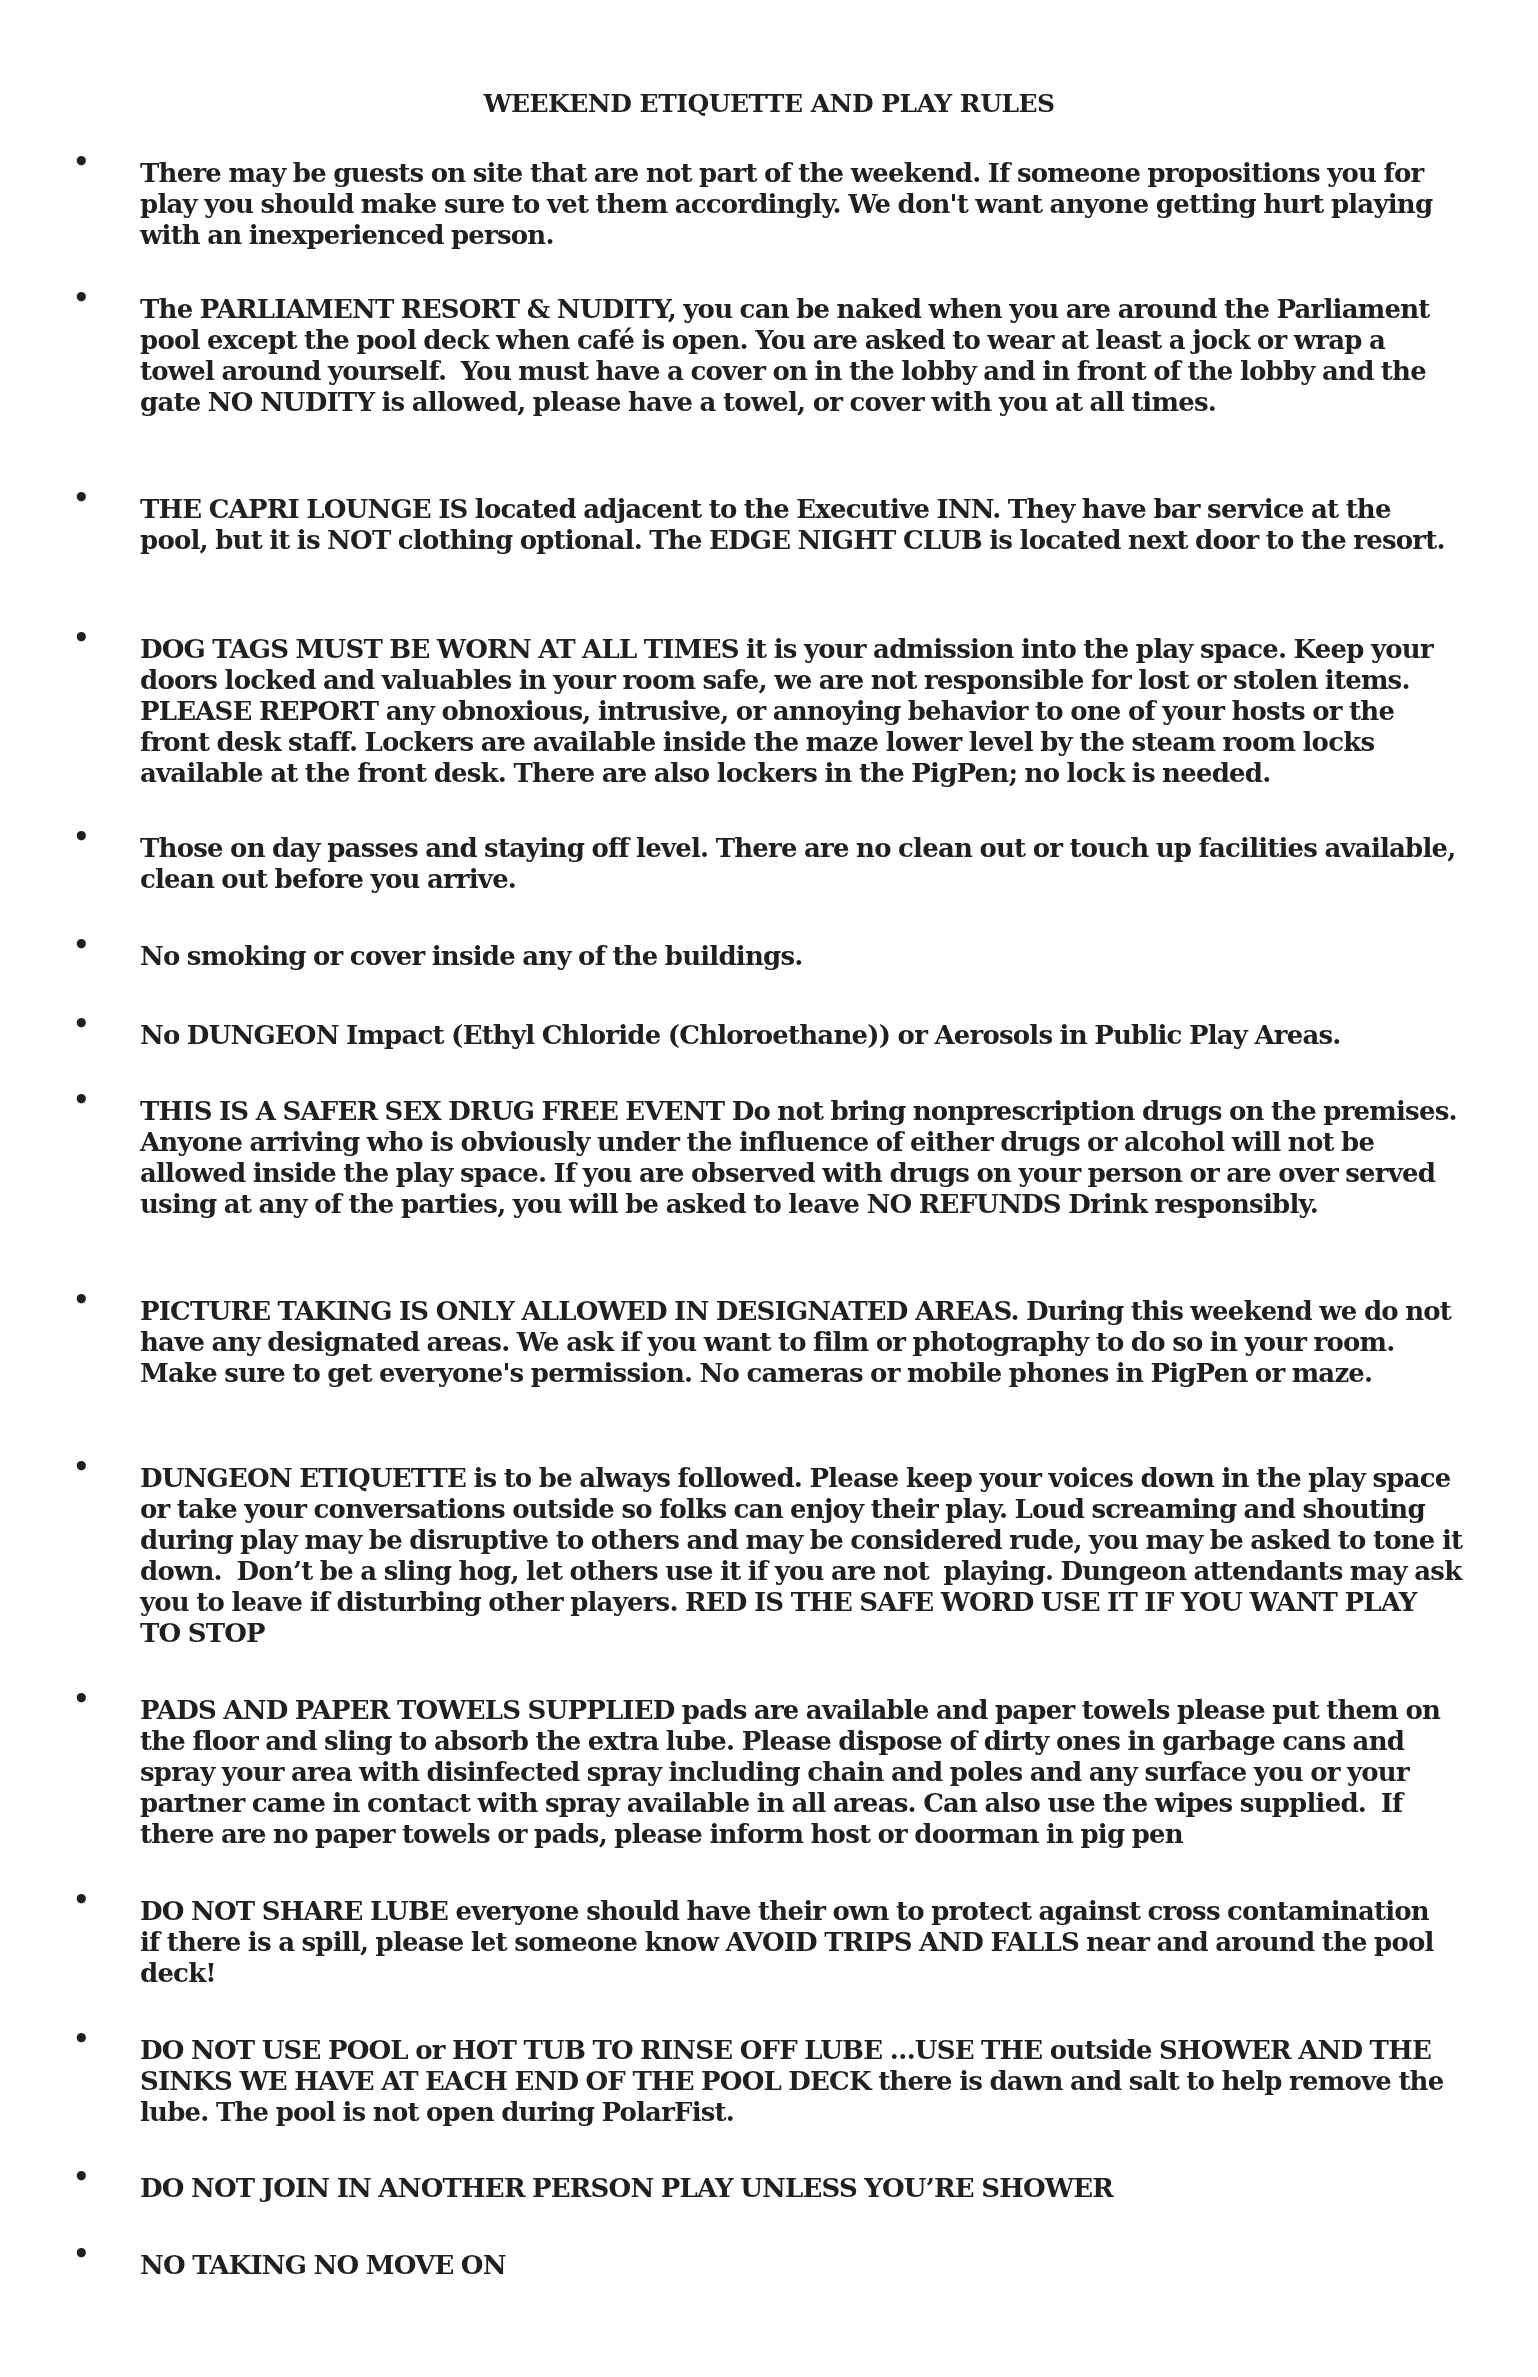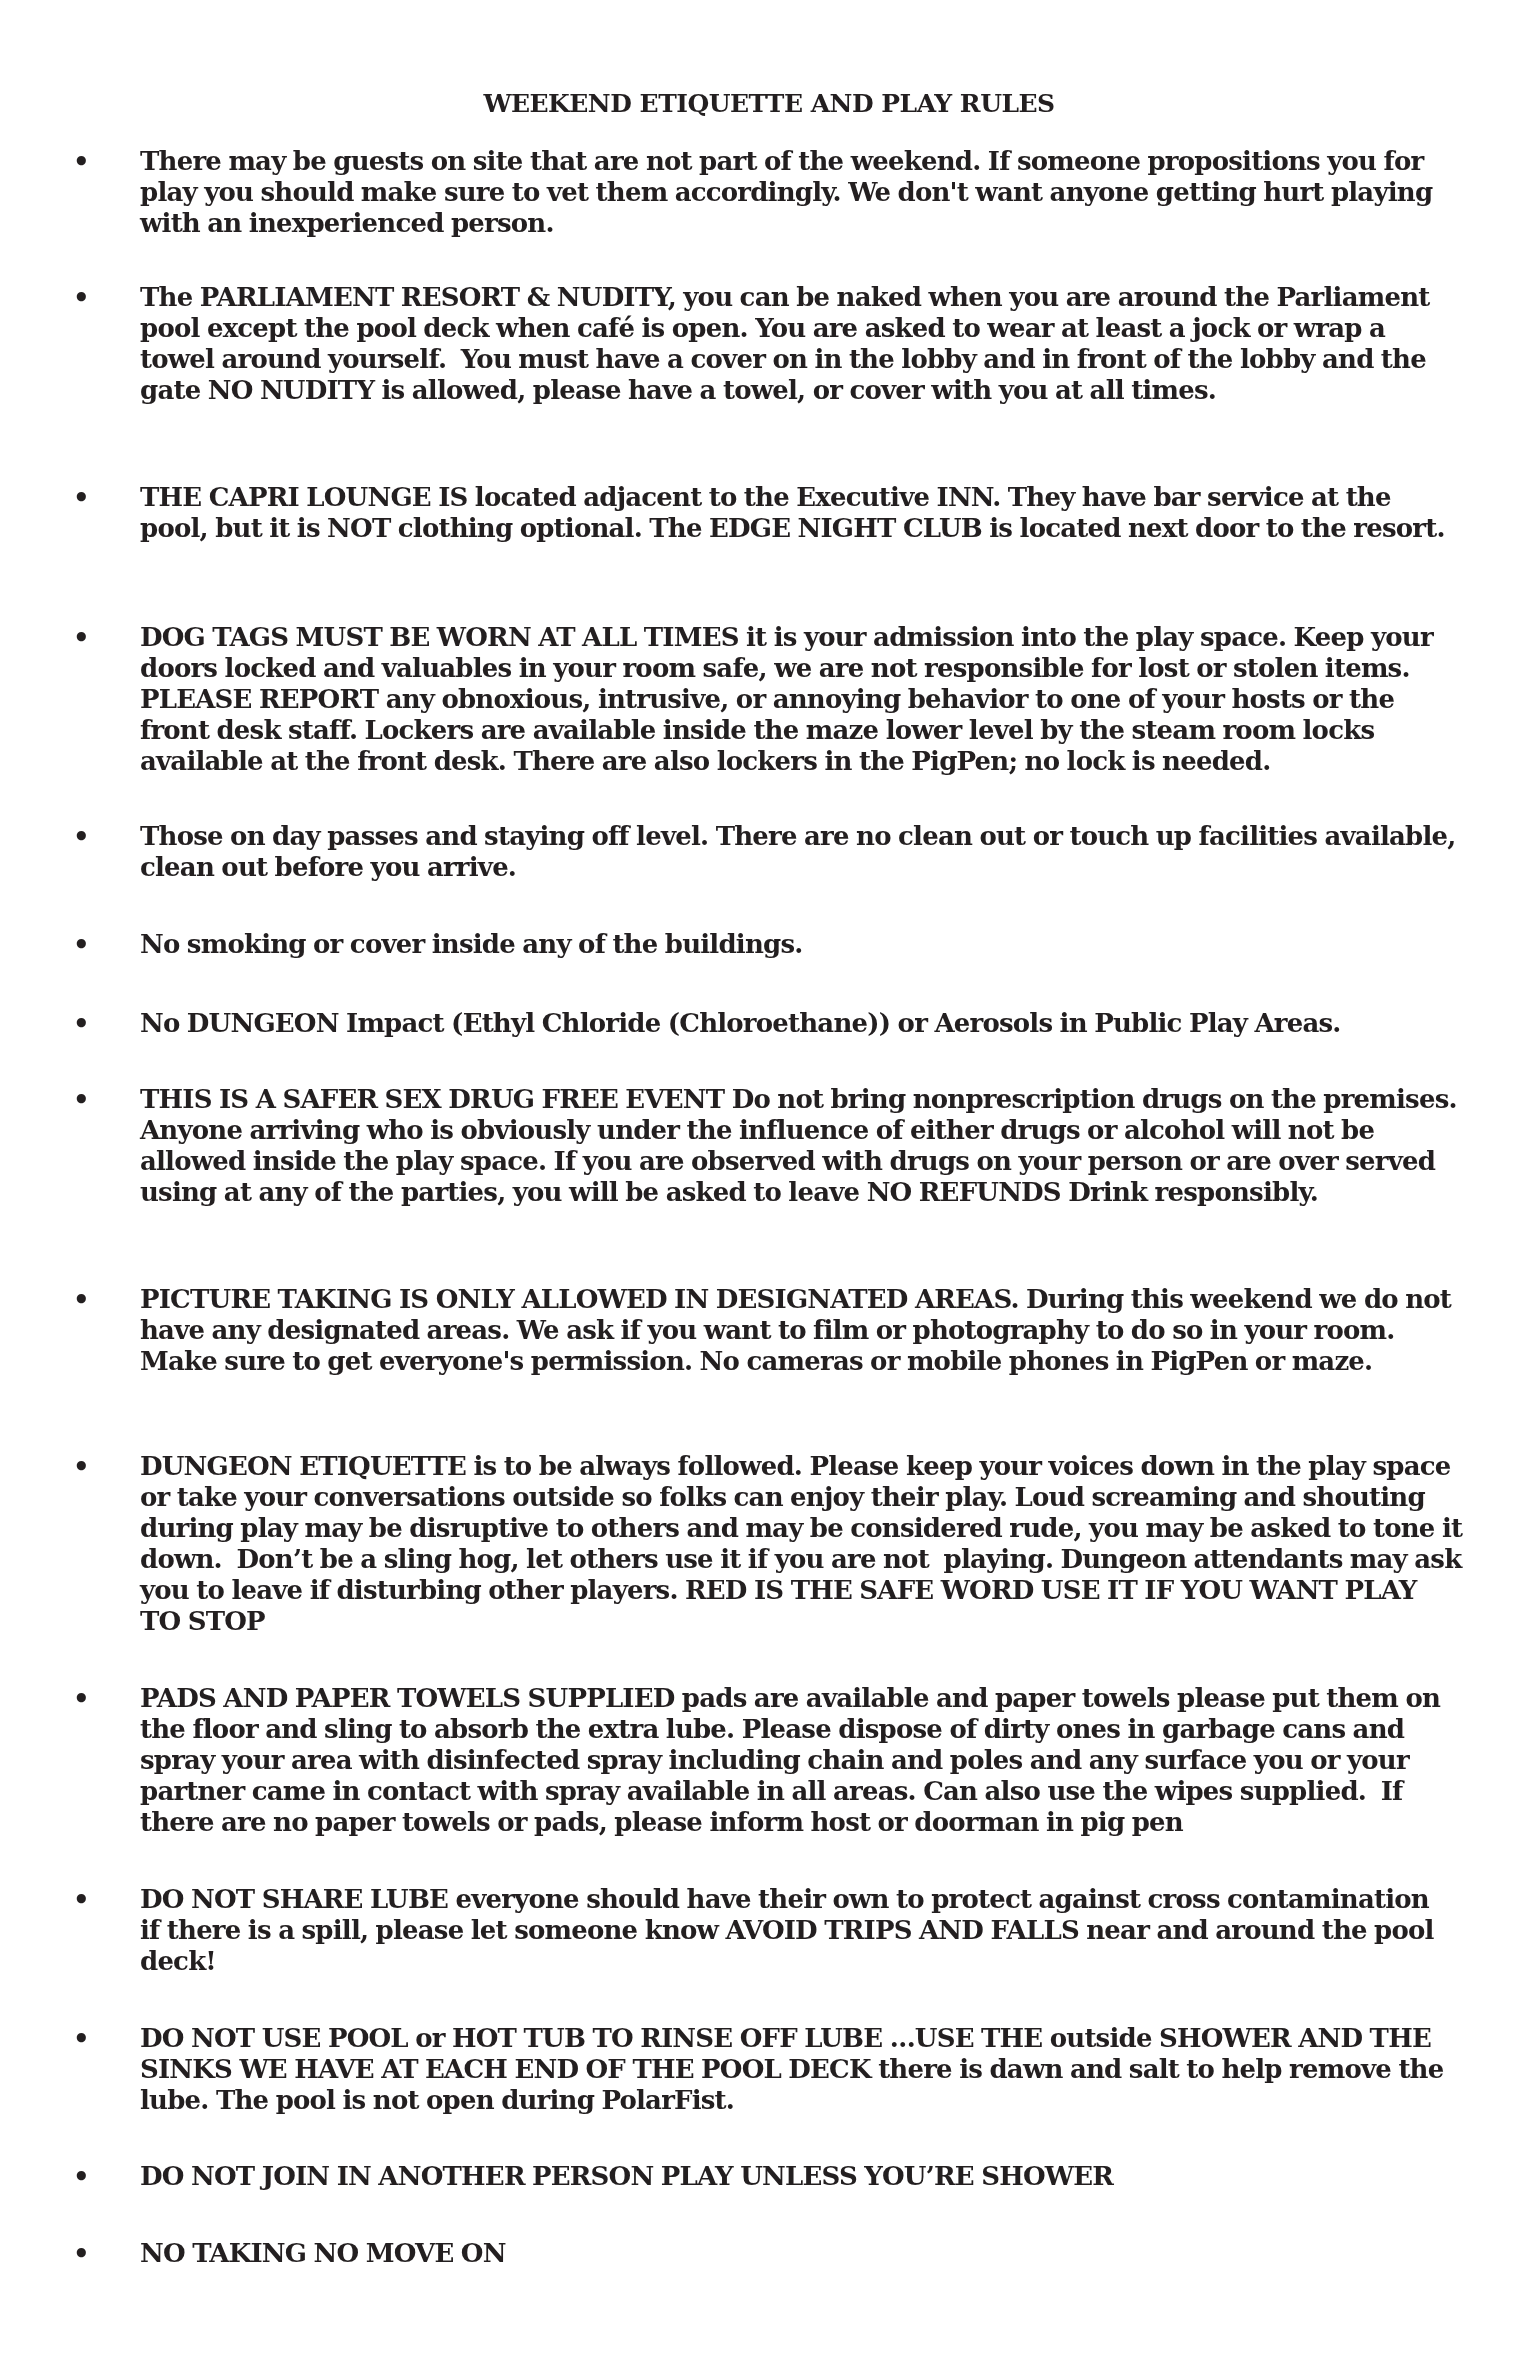--- a/index.html
+++ b/index.html
@@ -13,21 +13,21 @@
     text-align: center; font-weight: bold; font-size: 25px;
     letter-spacing: -0.5px;
     margin-top: 24px;
   }
   .item { position: absolute; left: 0; width: 1538px; }
   .bullet {
     position: absolute; left: 73px; top: 0;
     font-size: 26px; font-weight: bold; line-height: 31px;
   }
   .text {
-    position: absolute; left: 140px; width: 1324px; top: 0;
+    position: absolute; left: 140px; width: 1324px; top: 12px;
     font-weight: bold; font-size: 26px; line-height: 31px;
     letter-spacing: -0.8px; word-spacing: -0.9px;
     white-space: pre-wrap;
   }
 </style>
 </head>
 <body>
 
 <div class="title">WEEKEND ETIQUETTE AND PLAY RULES</div>
 

